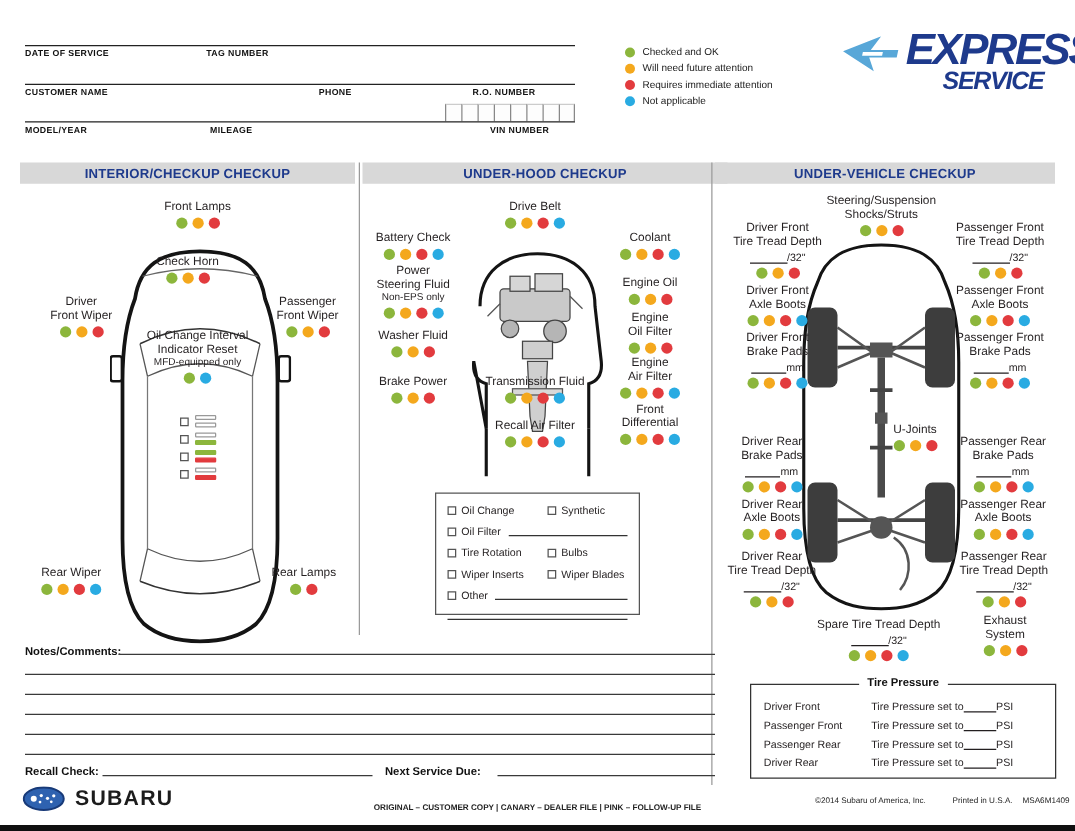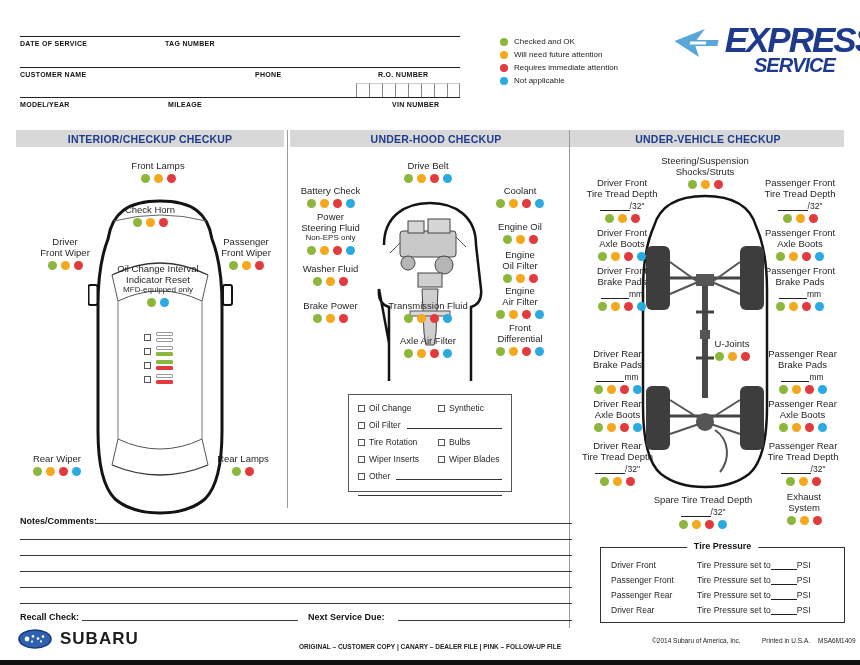--- a/index.html
+++ b/index.html
@@ -315,21 +315,21 @@
   <div class="item" style="left:368px;top:300px;width:120px;">
     <div class="lbl">Transmission Fluid</div>
     <div class="dots">
         <span class="dot" style="background: rgb(140, 182, 60);"></span>
         <span class="dot" style="background: rgb(244, 168, 29);"></span>
         <span class="dot" style="background: rgb(226, 59, 62);"></span>
         <span class="dot" style="background: rgb(41, 171, 226);"></span>
       </div>
   </div>
   <div class="item" style="left:373px;top:335px;width:110px;">
-    <div class="lbl">Axle Air Filter</div>
+    <div class="lbl">Recall Air Filter</div>
     <div class="dots">
         <span class="dot" style="background: rgb(140, 182, 60);"></span>
         <span class="dot" style="background: rgb(244, 168, 29);"></span>
         <span class="dot" style="background: rgb(226, 59, 62);"></span>
         <span class="dot" style="background: rgb(41, 171, 226);"></span>
       </div>
   </div>
   <div class="item" style="left:475px;top:322px;width:90px;">
     <div class="lbl">Front
 Differential</div>

